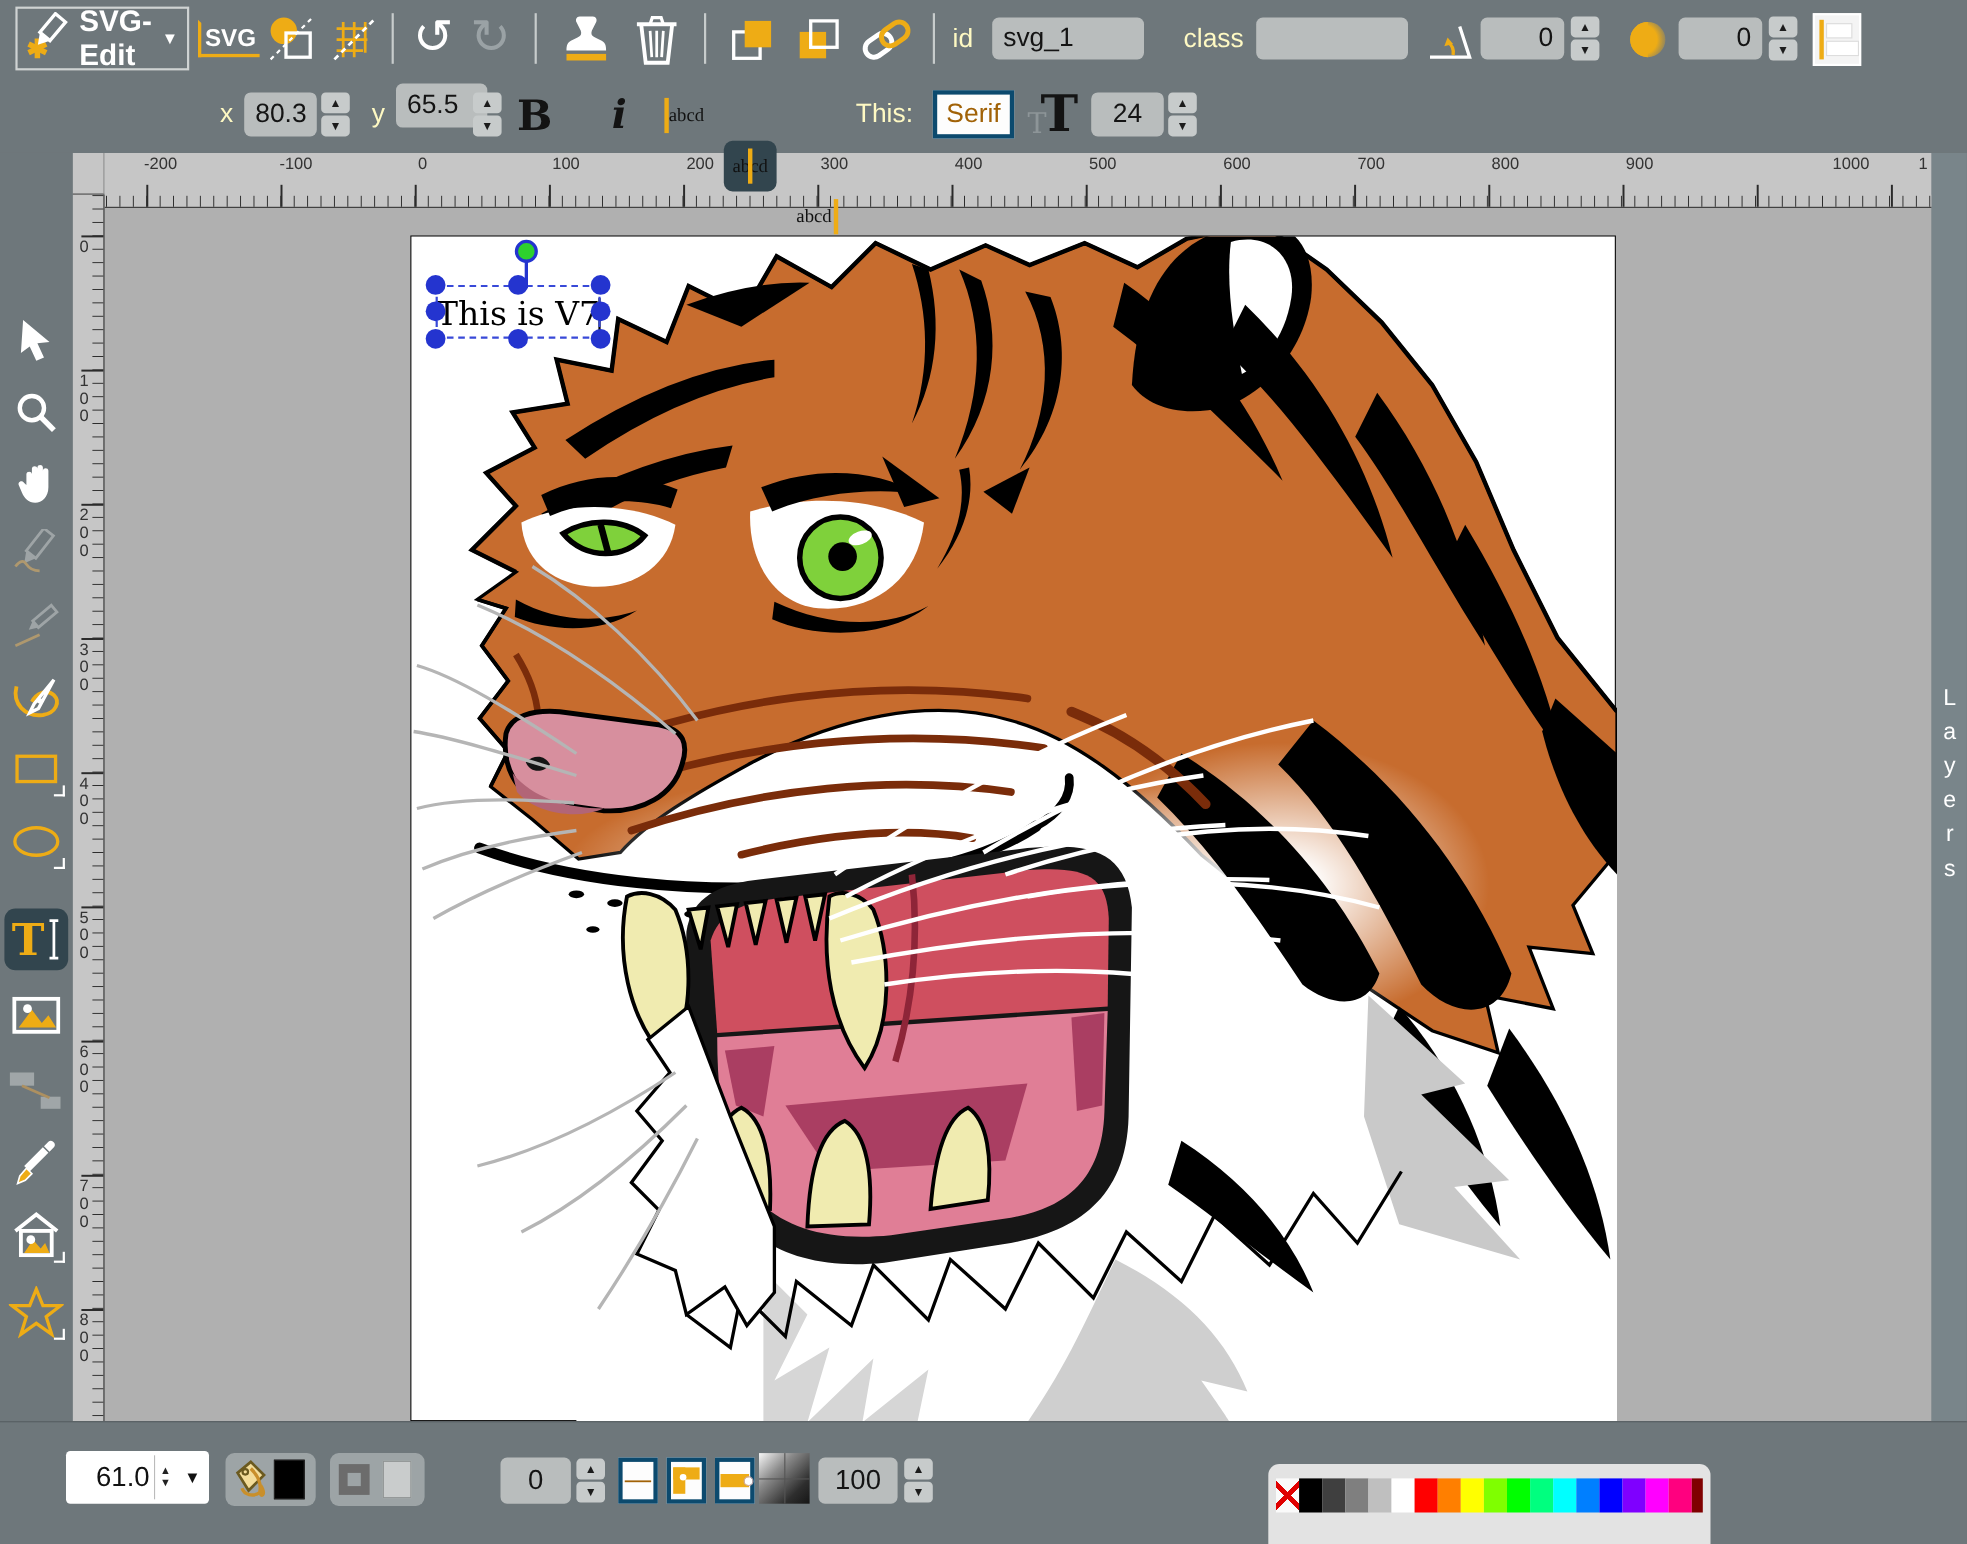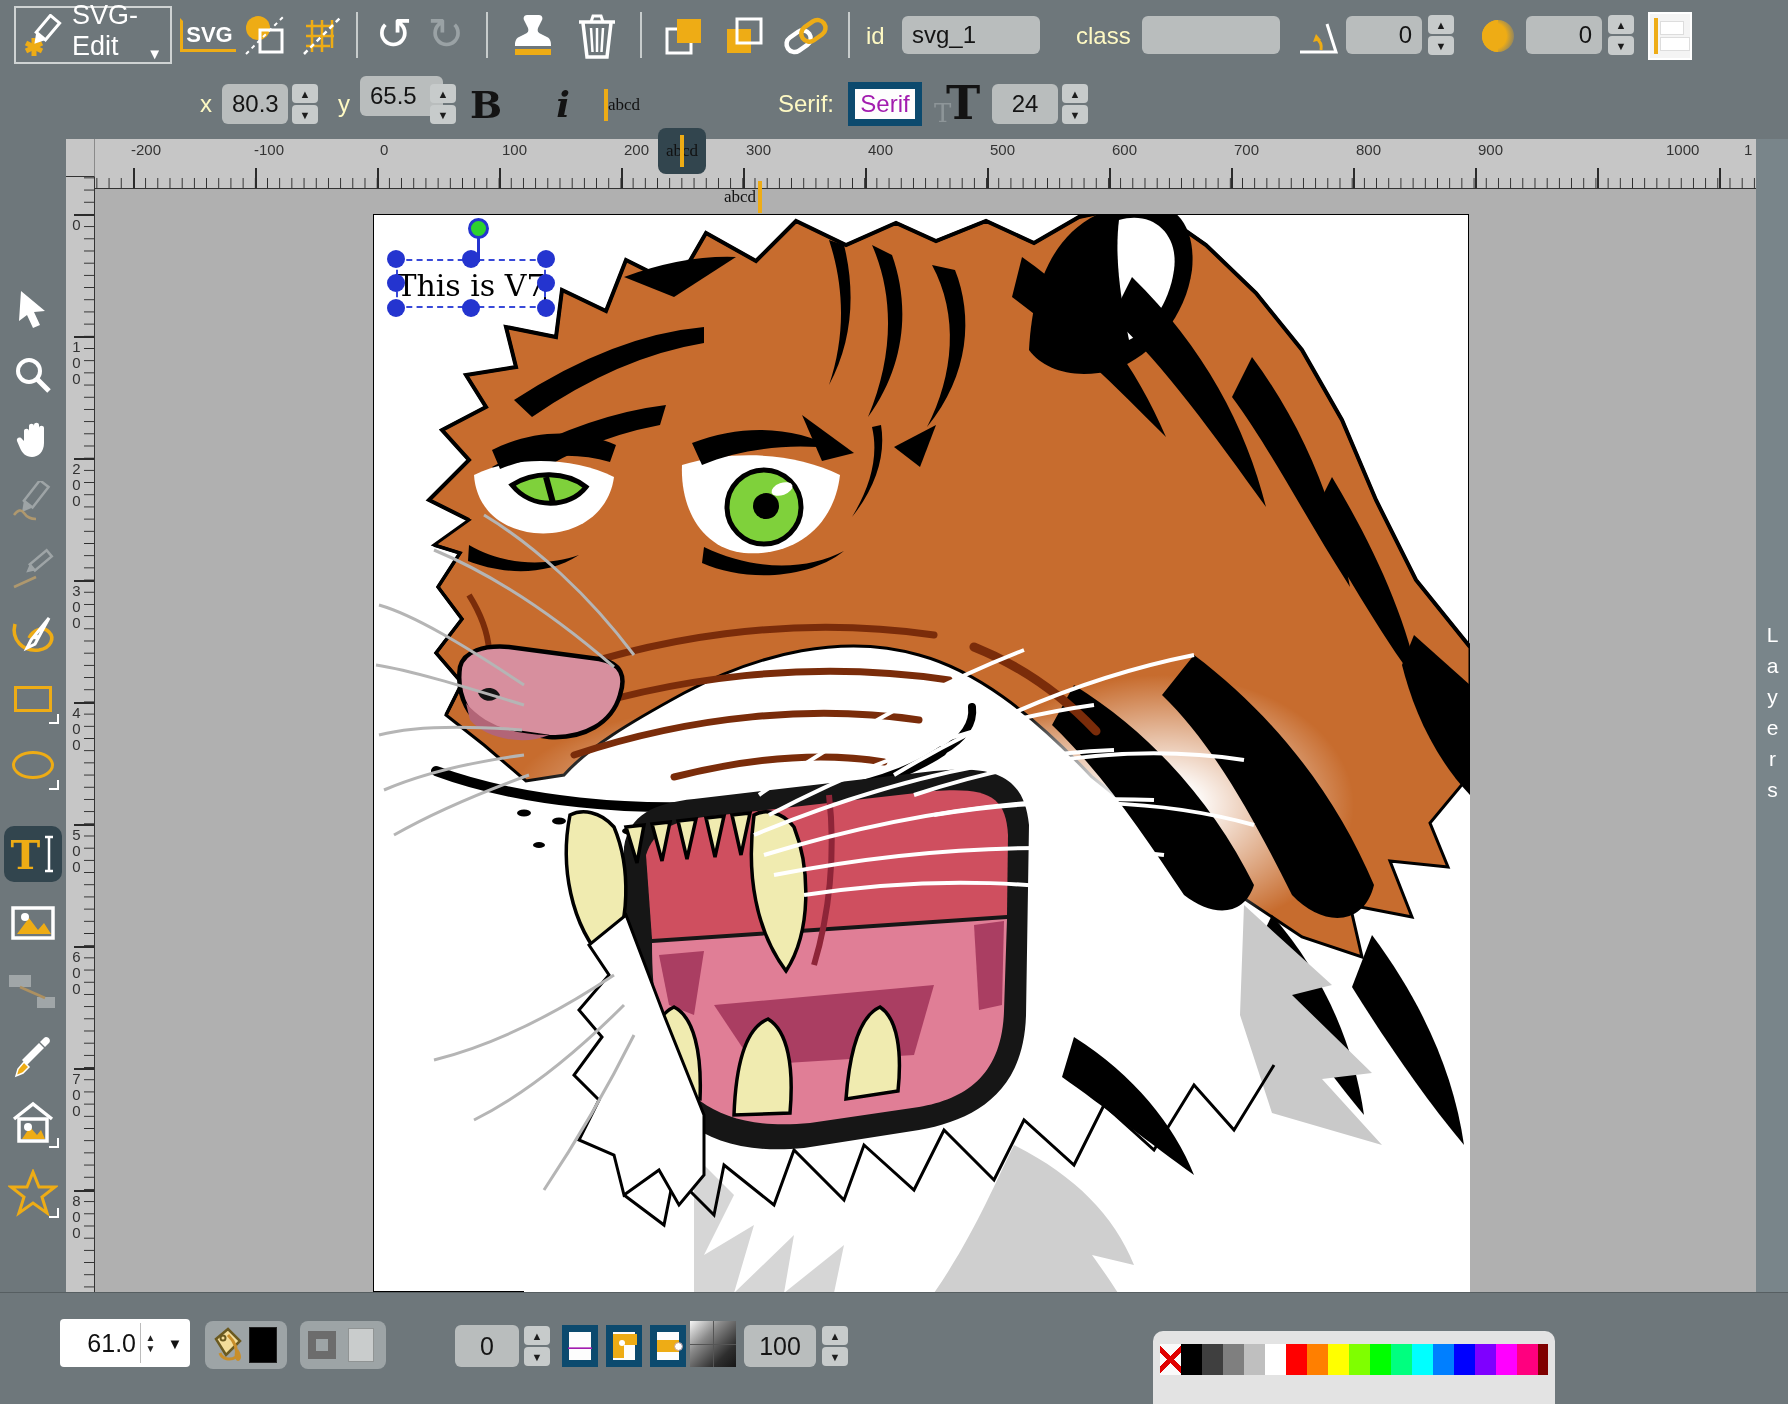--- a/index.html
+++ b/index.html
@@ -3,39 +3,39 @@
 <meta charset="utf-8">
 <style>
   * { margin:0; padding:0; box-sizing:border-box; }
   html,body { width:1788px; height:1404px; overflow:hidden; background:#6e777b;
     font-family:"Liberation Sans", sans-serif; }
   .abs { position:absolute; }
   
   .tb-top { left:0; top:0; width:1788px; height:70px; background:#6e777b; z-index:30; }
   .tb-text { left:0; top:70px; width:1788px; height:69px; background:#6e777b; z-index:30; }
   .logo-box { left:14px; top:6px; width:158px; height:58px; border:2px solid #cfd3d3;
-    display:flex; align-items:flex-end; gap:8px; padding:0 8px; cursor:pointer; }
+    display:flex; align-items:center; gap:8px; padding:0 8px; cursor:pointer;font-weight:bold; }
   .logo-title { color:#fff; font-size:27px; }
   .caret { color:#fff; font-size:15px; }
   .sep { top:12px; width:2px; height:46px; background:#d7dadb; opacity:.85; }
   .ibtn { display:flex; align-items:center; justify-content:center; cursor:pointer; }
   .glyph-undo { font-size:44px; color:#fff; line-height:40px; }
   .glyph-redo { font-size:44px; color:#9aa2a5; line-height:40px; }
   .lbl { color:#fef9c3; font-size:24px; }
   .field { background:#b9bdbd; border-radius:6px; color:#141414; font-size:24px;
     display:flex; align-items:center; padding:0 10px; }
   .spincol { display:flex; flex-direction:column; gap:2px; }
   .spincol div { width:26px; height:19px; background:#c7cbcb; border-radius:4px;
     color:#1c1c1c; font-size:11px; display:flex; align-items:center; justify-content:center; cursor:pointer; }
   .anchor-btn { width:48px; height:46px; border-radius:8px; position:relative;
     display:flex; align-items:center; justify-content:center; cursor:pointer;
     font-family:"Liberation Serif",serif; font-size:17px; color:#111; }
   .anchor-btn .bar { position:absolute; width:4px; height:32px; background:#eeac15; top:7px; }
   .anchor-sel { background:#32454e; }
-  .wbtn { background:#fdfdfd; border:7px solid #0c4a6e; color:#a21caf; display:flex;
+  .wbtn { background:#fdfdfd; border:4px solid #0c4a6e; color:#a16207; display:flex;
     align-items:center; justify-content:center; cursor:pointer; }
   
   .tools { left:0; top:139px; width:66px; height:1153px; background:#6e777b; z-index:25; }
   .tool { position:absolute; left:4px; width:58px; height:56px; display:flex;
     align-items:center; justify-content:center; cursor:pointer; }
   .tool-sel { background:#32454e; border-radius:10px; }
   .flyout { position:absolute; right:3px; bottom:3px; width:10px; height:10px;
     border-right:2px solid #fff; border-bottom:2px solid #fff; }
   
   .corner { left:66px; top:139px; width:29px; height:38px; background:#c6c6c6;
@@ -289,21 +289,21 @@
   </div>
   <div class="abs anchor-btn anchor-sel" style="left:658px;top:12px">
     <span class="bar" style="left:22px"></span>
     <span>abcd</span>
   </div>
   <div class="abs anchor-btn" style="left:716px;top:12px">
     <span class="bar" style="right:2px"></span>
     <span>abcd</span>
   </div>
 
-  <span class="abs lbl" style="left:778px;top:20px">Serif:</span>
+  <span class="abs lbl" style="left:778px;top:20px">This:</span>
   <div class="abs wbtn" style="left:848px;top:12px;width:74px;height:44px;font-size:24px">
     <span>Serif</span>
   </div>
 
   <div class="abs" style="left:934px;top:6px;width:50px;height:56px">
     <span style="position:absolute;left:0;bottom:4px;font-family:'DejaVu Serif',serif;font-size:26px;color:#8d9598">T</span>
     <span style="position:absolute;left:12px;top:0;font-family:'DejaVu Serif',serif;font-weight:bold;font-size:46px;color:#131313">T</span>
   </div>
   <div class="abs field" style="left:992px;top:14px;width:66px;height:40px;justify-content:center">
     <span>24</span>

